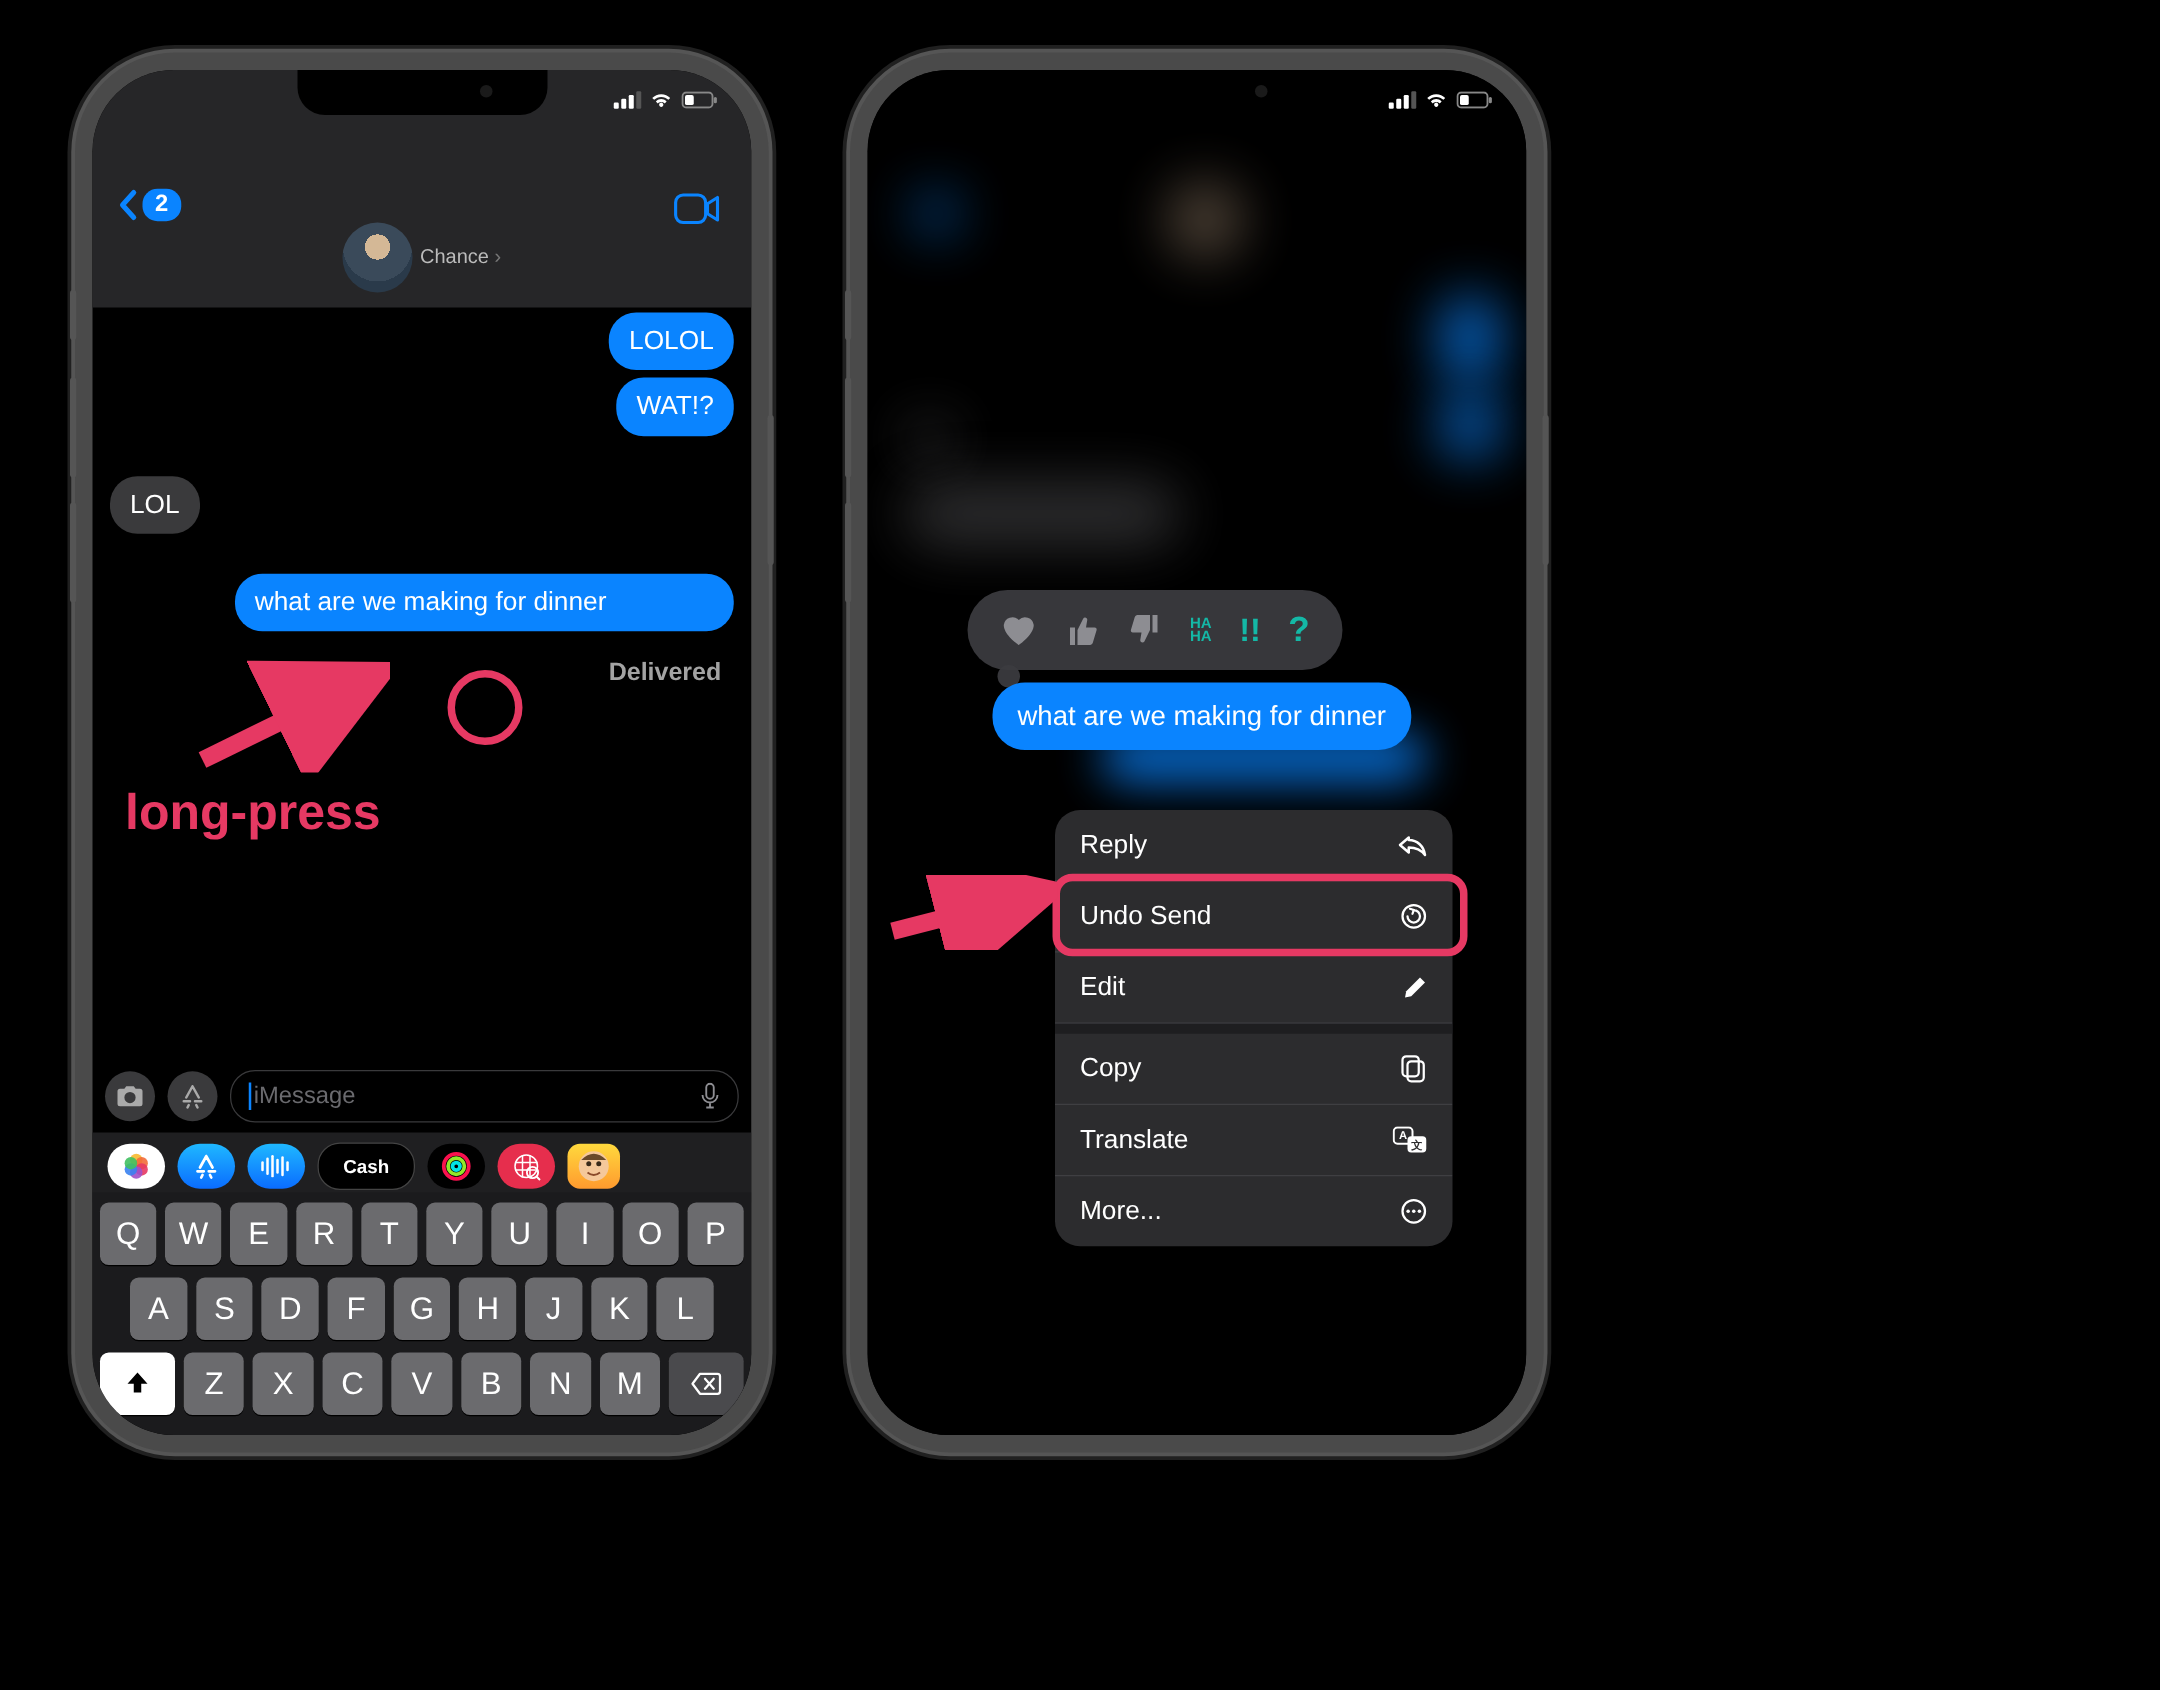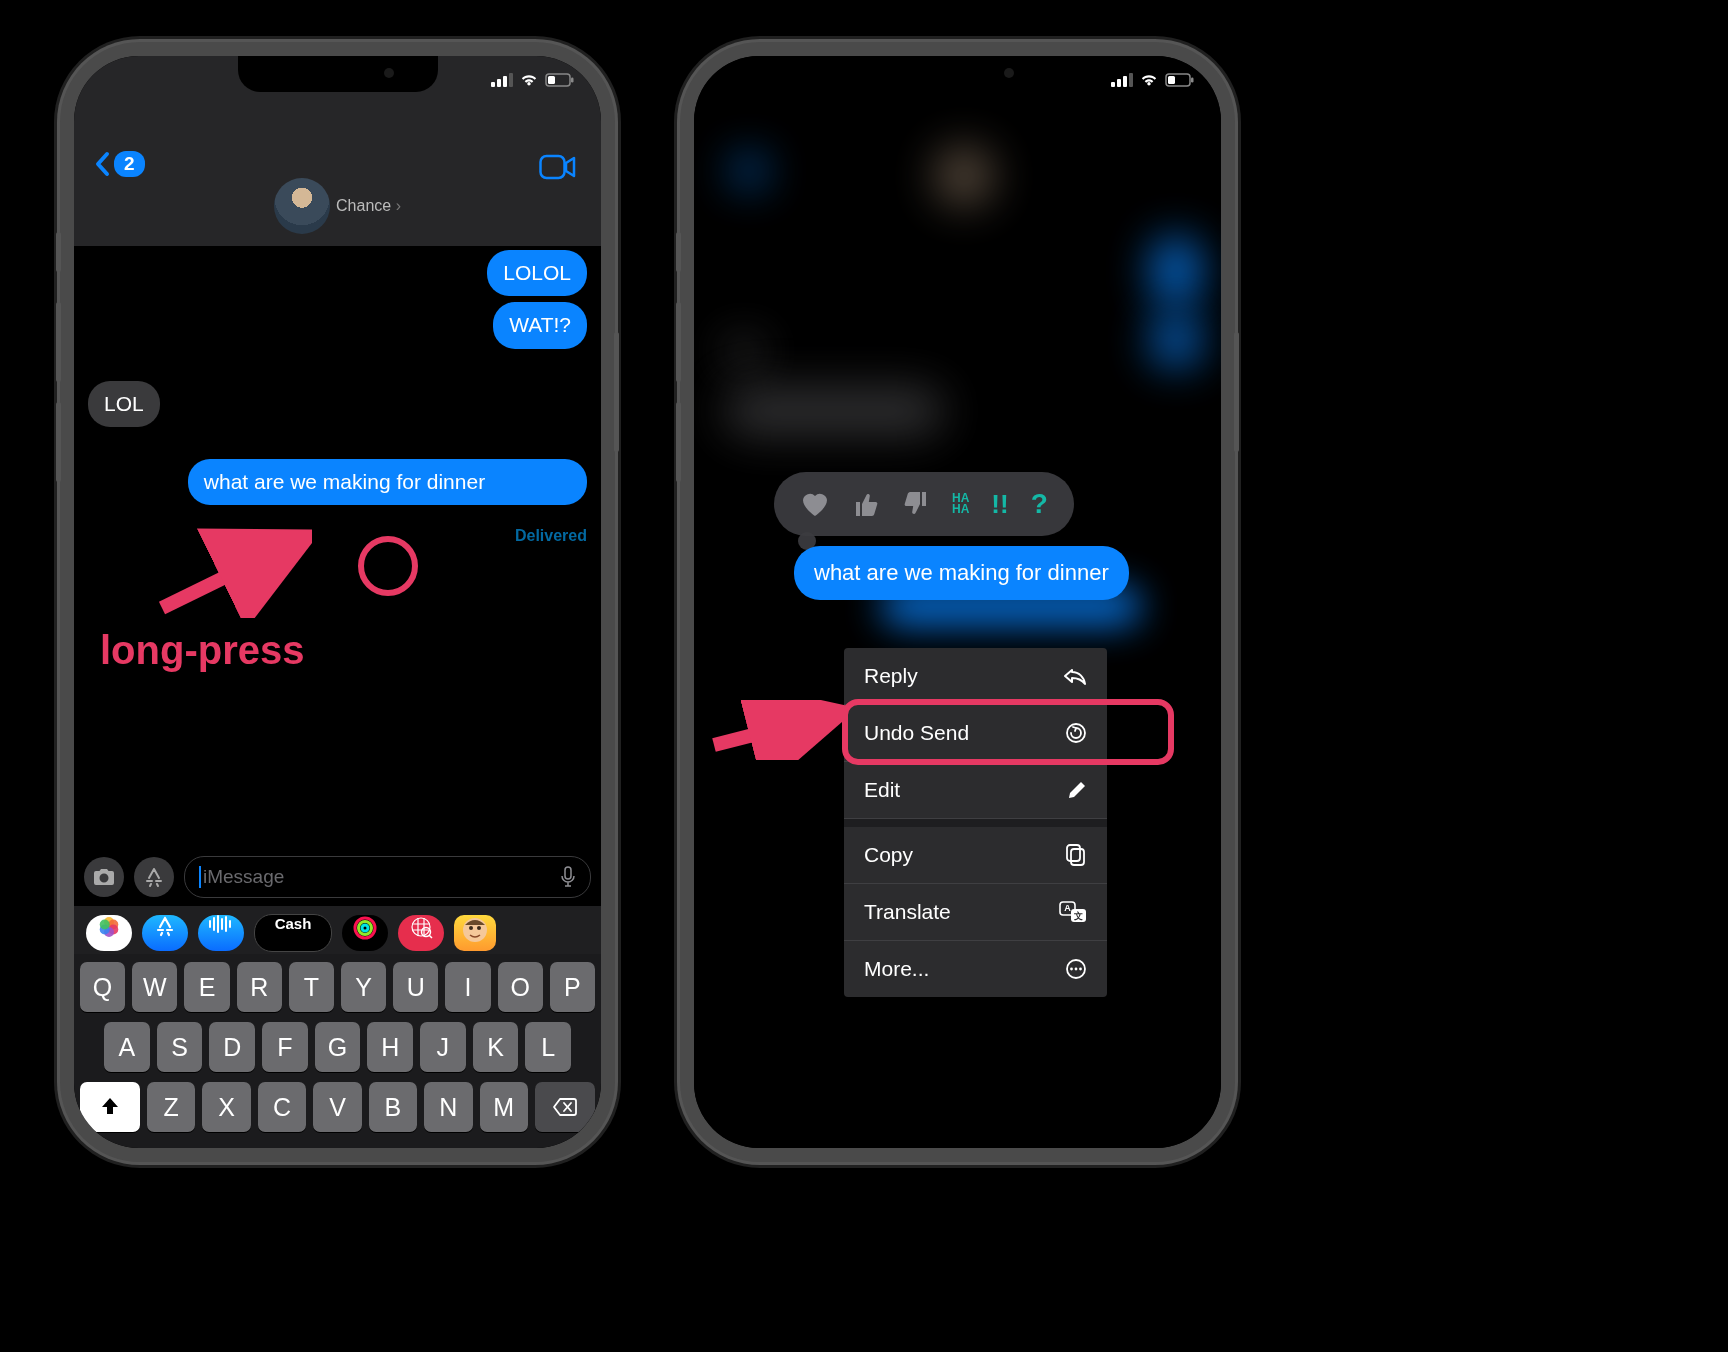--- a/index.html
+++ b/index.html
@@ -37,31 +37,31 @@
   .facetime{position:absolute;right:24px;top:98px;color:var(--blue);}
   .contact{display:flex;flex-direction:row;align-items:center;gap:6px;}
   .avatar{width:56px;height:56px;border-radius:50%;background:radial-gradient(circle at 50% 35%,#d4b896 0 22%,#3a4a5a 22% 60%,#2a3a4a 60%);}
   .contact-name{color:#bbb;font-size:16px;}
 
   
   .messages{position:absolute;top:178px;left:0;right:0;bottom:0;padding:10px 14px 0;}
   .bubble{border-radius:22px;padding:10px 16px;font-size:21px;line-height:1.25;color:#fff;margin:6px 0;max-width:80%;box-sizing:border-box;}
   .sent{background:var(--blue);margin-left:auto;}
   .recv{background:var(--gray-bubble);margin-right:auto;}
-  .delivered{text-align:right;font-size:16px;color:#0369a1;font-weight:600;margin:4px 0 8px 0;}
+  .delivered{text-align:right;font-size:20px;color:#a3a3a3;font-weight:600;margin:4px 10px 8px 0;}
 
   
   .input-row{display:flex;align-items:center;gap:10px;padding:6px 10px 8px;}
   .round-btn{width:40px;height:40px;border-radius:20px;background:#3a3a3c;display:flex;align-items:center;justify-content:center;color:#aaa;}
   .msg-field{flex:1;height:40px;border-radius:20px;border:1.5px solid #3a3a3c;display:flex;align-items:center;padding:0 14px;color:#6a6a6e;font-size:19px;justify-content:space-between;}
   .cursor{display:inline-block;width:2px;height:22px;background:var(--blue);vertical-align:middle;margin-right:2px;}
 
   
   .app-strip{display:flex;align-items:center;gap:10px;padding:8px 12px 10px;background:#1f1f21;}
-  .app-icon{width:46px;height:36px;border-radius:18px/18px;display:flex;align-items:flex-start;justify-content:center;font-size:18px;color:#fff;font-weight:600;}
+  .app-icon{width:46px;height:36px;border-radius:18px/18px;display:flex;align-items:center;justify-content:center;font-size:18px;color:#fff;font-weight:600;}
 
   
   .keyboard{background:#1b1b1d;padding:8px 6px 0;position:absolute;left:0;right:0;bottom:0;}
   .krow{display:flex;gap:7px;justify-content:center;margin-bottom:10px;}
   .key{background:var(--key-gray);color:#fff;border-radius:7px;height:50px;display:flex;align-items:center;justify-content:center;font-size:25px;flex:1;box-shadow:0 1px 0 #000;}
   .key.dark{background:var(--key-dark);}
   .key.shift,.key.bksp{flex:0 0 60px;}
 
   
   .blur{position:absolute;inset:0;background:#000;}
@@ -69,21 +69,21 @@
 
   
   .tapback{position:absolute;display:flex;gap:22px;background:rgba(60,60,64,0.92);border-radius:40px;padding:16px 26px;align-items:center;}
   .tapback::after{content:"";position:absolute;bottom:-14px;left:24px;width:18px;height:18px;background:rgba(60,60,64,0.92);border-radius:50%;}
   .tapback .tb{color:#14b8a6;font-size:26px;}
 
   
   .focus-bubble{position:absolute;background:var(--blue);color:#fff;font-size:22px;padding:14px 20px;border-radius:26px;}
 
   
-  .ctx-menu{position:absolute;background:var(--menu-bg);width:263px;border-radius:4px;overflow:hidden;}
+  .ctx-menu{position:absolute;background:var(--menu-bg);width:318px;border-radius:20px;overflow:hidden;}
   .ctx-item{display:flex;align-items:center;justify-content:space-between;padding:16px 20px;color:#fff;font-size:21px;border-bottom:1px solid rgba(120,120,128,0.25);}
   .ctx-sep{height:8px;background:#1e1e20;}
   .ctx-item:last-child{border-bottom:none;}
 
   
   .anno-text{position:absolute;color:var(--annotation);font-weight:800;font-size:40px;}
   .anno-circle{position:absolute;border:6px solid var(--annotation);border-radius:50%;}
   .anno-arrow{position:absolute;}
   .anno-highlight{position:absolute;border:6px solid var(--annotation);border-radius:16px;}
 

